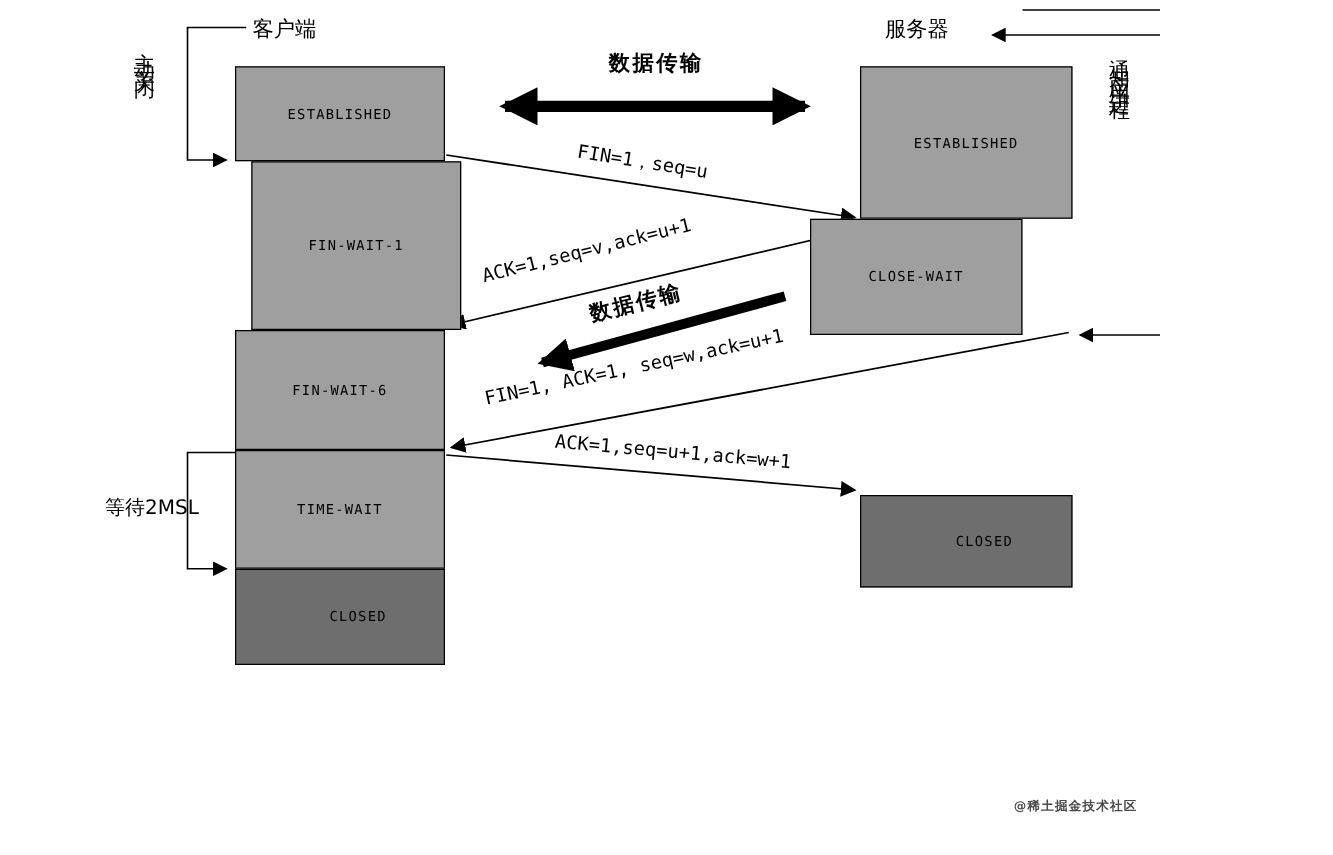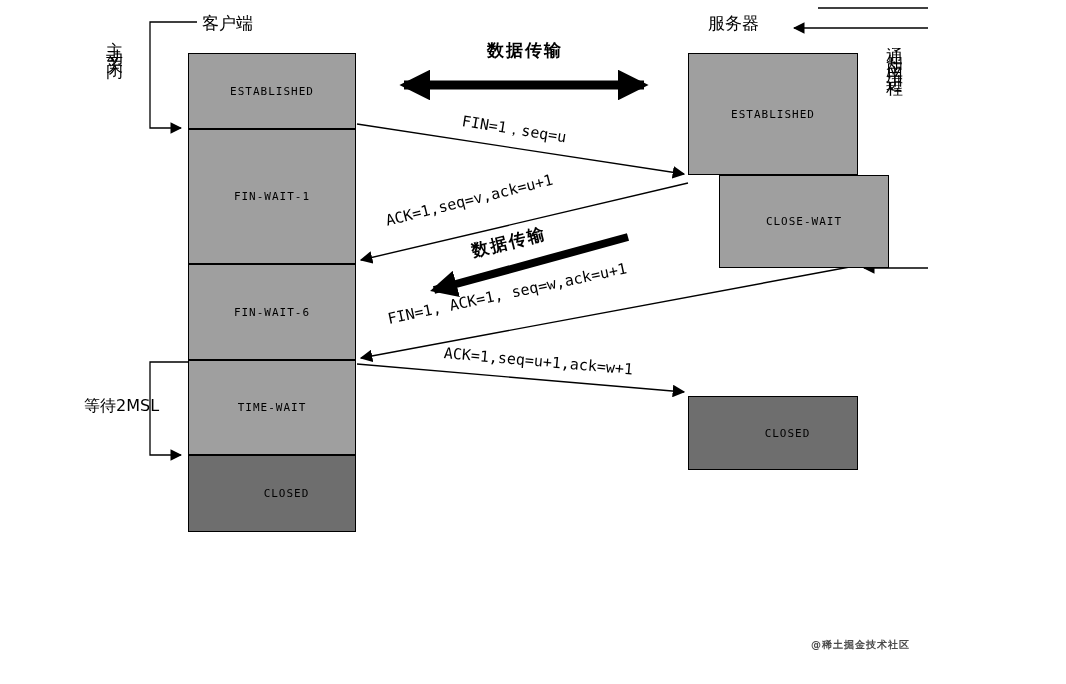--- a/index.html
+++ b/index.html
@@ -78,37 +78,37 @@
 
   <div class="vtext" style="left:104px; top:28px;">主动关闭</div>
   <div class="vtext" style="left:884px; top:33px;">通知应用进程</div>
   <div class="vtext" style="left:940px; top:86px;">被动关闭</div>
 
   <div class="hlabel" style="left:84px; top:396px; font-size:16px;">等待2MSL</div>
 
   <div class="box" style="left:188px; top:53px;  width:168px; height:76px;">
     <span>ESTABLISHED</span>
   </div>
-  <div class="box" style="left:188px; top:129px; width:168px; height:135px;">
+  <div class="box" style="left:201px; top:129px; width:168px; height:135px;">
     <span>FIN-WAIT-1</span>
   </div>
   <div class="box" style="left:188px; top:264px; width:168px; height:96px;">
     <span>FIN-WAIT-6</span>
   </div>
   <div class="box" style="left:188px; top:360px; width:168px; height:95px;">
     <span>TIME-WAIT</span>
   </div>
   <div class="box dark" style="left:188px; top:455px; width:168px; height:77px;">
     <span>CLOSED</span>
   </div>
 
   <div class="box" style="left:688px; top:53px;  width:170px; height:122px;">
     <span>ESTABLISHED</span>
   </div>
-  <div class="box" style="left:719px; top:175px; width:170px; height:93px;">
+  <div class="box" style="left:648px; top:175px; width:170px; height:93px;">
     <span>CLOSE-WAIT</span>
   </div>
   <div class="box dark" style="left:688px; top:396px; width:170px; height:74px;">
     <span>CLOSED</span>
   </div>
 
   <div class="msg cn" style="left:487px; top:39px;">数据传输</div>
 
   <div class="msg" style="left:462px; top:112px; transform:rotate(9deg);">FIN=1，seq=u</div>
 

